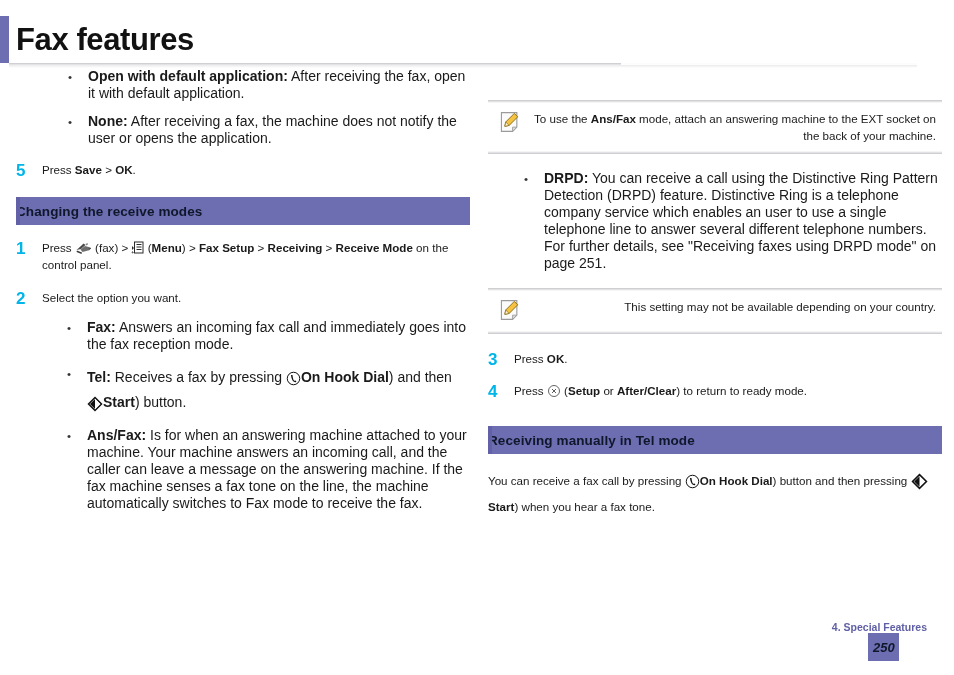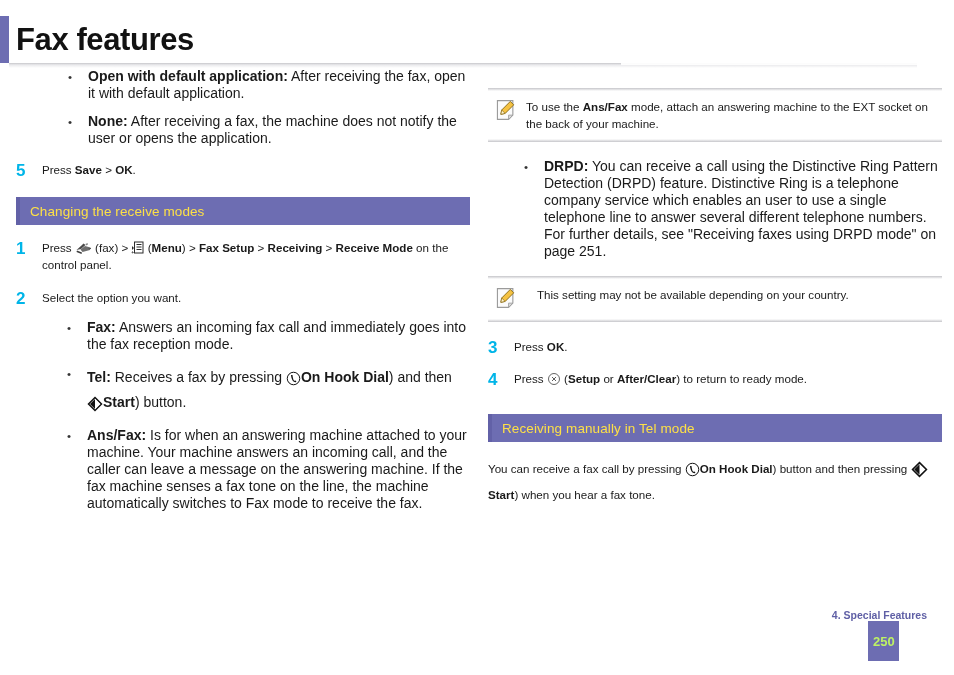--- a/index.html
+++ b/index.html
@@ -81,24 +81,23 @@
     margin-bottom: 14px;
   }
   .section-bar::before {
     content: "";
     position: absolute;
     left: 0; top: 0;
     width: 4px; height: 100%;
     background: #6261a7;
   }
   .section-bar-label {
-    color: #fde047;
+    color: #0f172a;
     font-size: 13.5px;
-    font-weight: normal;
-    padding-left: 14px;
+    font-weight: bold;
     letter-spacing: 0.1px;
   }
 
   
   .step {
     display: flex;
     margin-bottom: 12px;
   }
   .step-num {
     color: #00b5e8;
@@ -142,23 +141,24 @@
 
   .indent-1 { margin-left: 49px; }
   .indent-2 { margin-left: 48px; }
 
   b, .b { font-weight: bold; }
 
   
   .note {
     position: relative;
     padding: 9px 6px 10px 6px;
-    margin: 4px 0 16px 0;
+    margin: 16px 0 16px 0;
     display: flex;
     align-items: flex-start;
+    text-align: right;
   }
   .note::before,
   .note::after {
     content: "";
     position: absolute;
     left: 0;
     width: 100%;
     height: 3px;
   }
   .note::before {
@@ -210,28 +210,29 @@
   }
   .footer-chapter {
     color: #5f5fa5;
     font-size: 10.5px;
     font-weight: bold;
     margin-right: 9px;
     white-space: nowrap;
   }
   .footer-page {
     background: #6d6db2;
-    color: #bef264;
+    color: #0f172a;
     font-size: 13px;
     font-weight: bold;
     width: 31px;
-    height: 40px;
+    height: 28px;
     display: flex;
     align-items: center;
     justify-content: center;
+    font-style: italic;
   }
 </style>
 </head>
 <body>
 
 <div class="page-header">
   <div class="header-accent-bar"></div>
   <div class="page-title">Fax features</div>
   <div class="header-rule"></div>
 </div>

